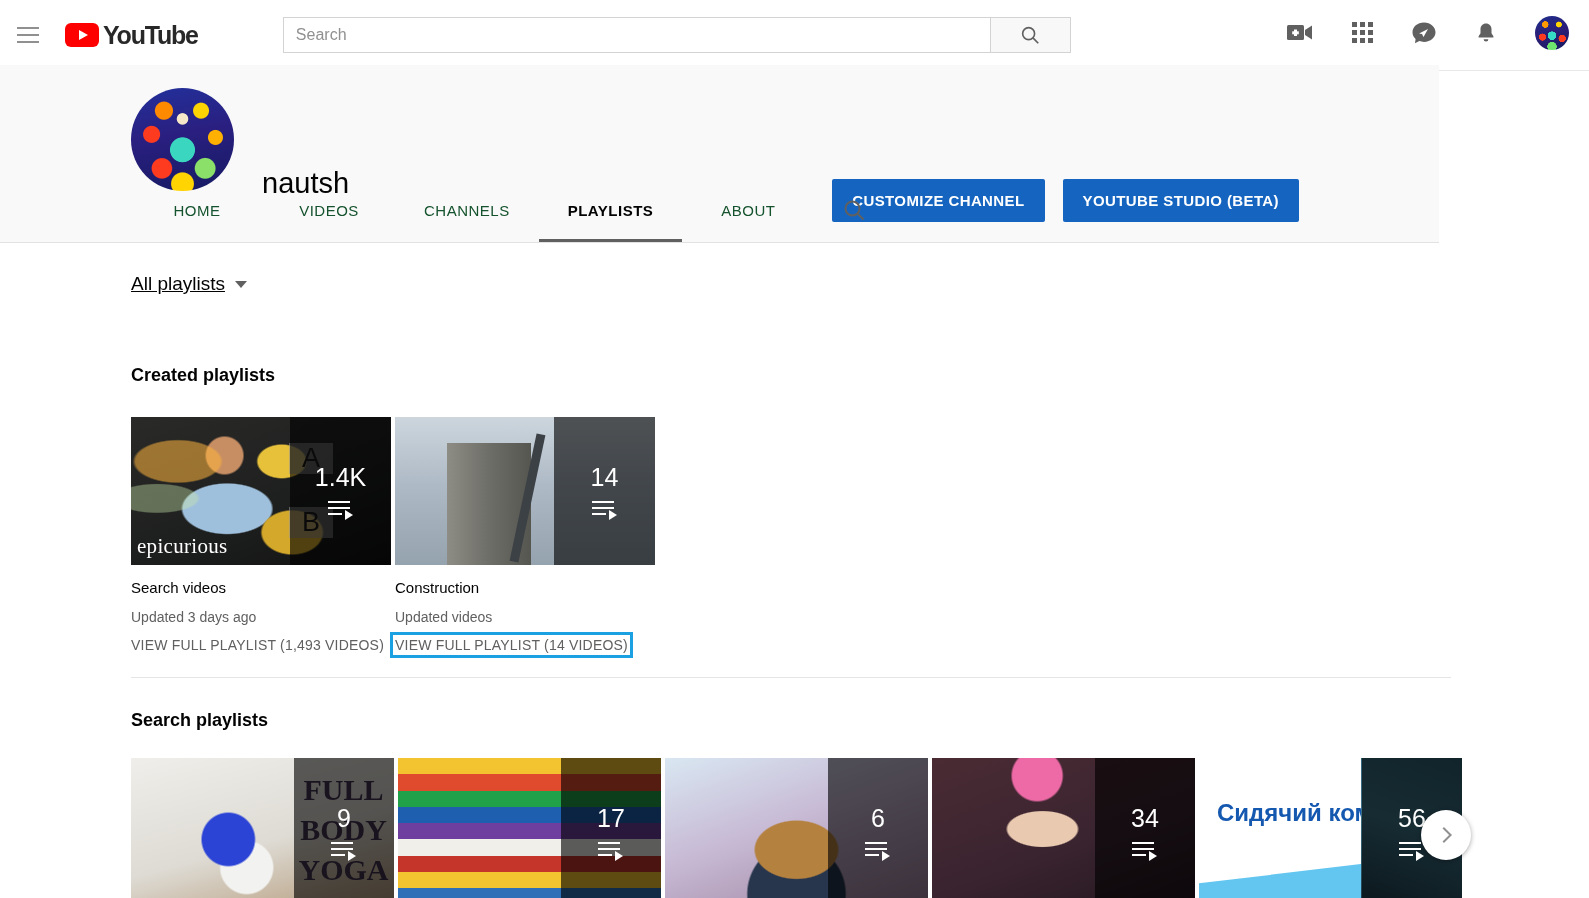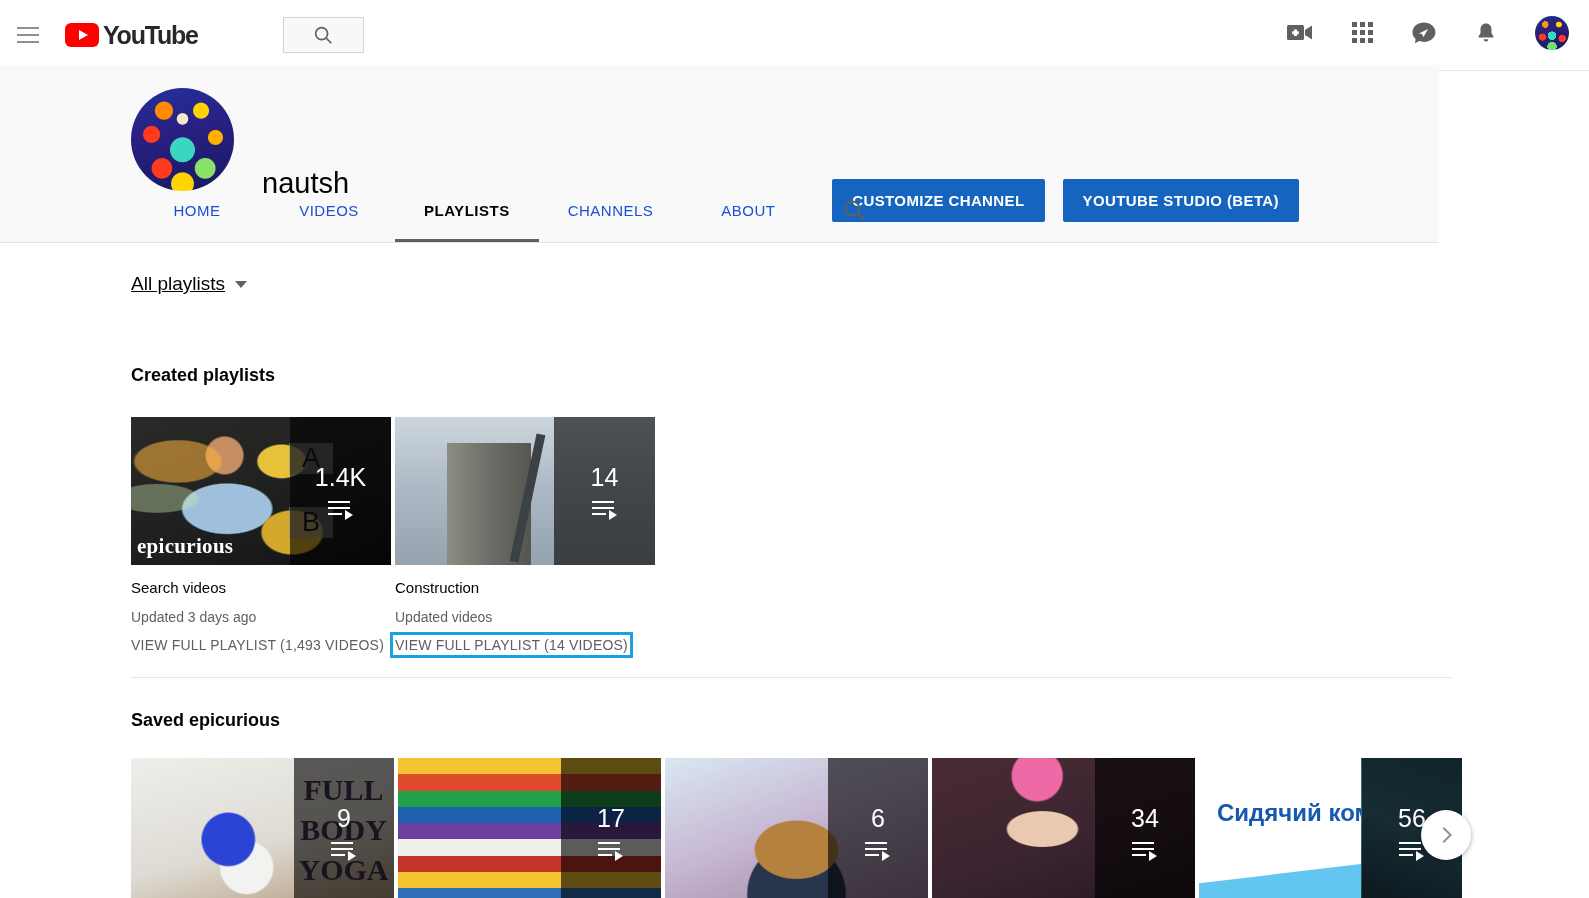--- a/index.html
+++ b/index.html
@@ -121,21 +121,21 @@
   }
 
   .chan-tabs {
     position: absolute; left: 131px; bottom: 0;
     display: flex; align-items: stretch; height: 64px;
   }
   .chan-tab {
     display: flex; align-items: center; justify-content: center;
     padding: 0 29px; min-width: 132px;
     font-size: 15px; font-weight: 500; letter-spacing: .5px;
-    color: #1d4ed8; cursor: pointer; position: relative;
+    color: #14532d; cursor: pointer; position: relative;
     text-transform: uppercase;
   }
   .chan-tab.active { color: #030303; font-weight: 700; }
   .chan-tab.active::after {
     content: ""; position: absolute; left: 0; right: 0; bottom: 0;
     height: 3px; background: #606060;
   }
   .tab-search { display:flex; align-items:center; justify-content:center; padding: 0 28px; cursor: pointer; }
 
   
@@ -220,21 +220,21 @@
       radial-gradient(ellipse at 10% 55%, rgba(200,230,170,.4) 0 12%, transparent 13%),
       radial-gradient(ellipse at 58% 30%, #e8c13a 0 11%, transparent 12%),
       radial-gradient(ellipse at 62% 78%, #d4a82a 0 13%, transparent 14%),
       radial-gradient(ellipse at 37% 62%, #9fc0dc 0 19%, transparent 20%),
       radial-gradient(circle at 36% 26%, #c78e63 0 9%, transparent 10%),
       linear-gradient(160deg, #2a2a28 0%, #1d1f1e 60%, #111 100%);
   }
   .epi-word {
     position: absolute; left: 6px; bottom: 6px;
     color: #fff; font-family: "Liberation Serif", serif;
-    font-size: 21px; font-weight: 700; letter-spacing: .3px;
+    font-size: 21px; font-weight: 400; letter-spacing: .3px;
   }
   .ab-a, .ab-b {
     position: absolute; color: #1b1b1b; font-size: 27px;
     background: rgba(150,150,150,.55); width: 44px; text-align: center;
   }
   .ab-a { left: 158px; top: 26px; }
   .ab-b { left: 158px; top: 90px; }
 
   .art-construction {
     background:
@@ -306,20 +306,21 @@
       <span></span>
       <span></span>
   </div>
 
   <div class="yt-logo">
     <div class="yt-play"></div>
     <div class="yt-word">YouTube</div>
   </div>
 
   <div class="search-wrap">
+    <input class="search-input" type="text" placeholder="Search" style="">
     <div class="search-btn">
       <svg width="22" height="22" viewBox="0 0 24 24">
         <circle cx="10.5" cy="10.5" r="6.5" fill="none" stroke="#606060" stroke-width="1.8"></circle>
         <line x1="15.5" y1="15.5" x2="21" y2="21" stroke="#606060" stroke-width="1.8"></line>
       </svg>
     </div>
   </div>
 
   <div class="mh-right">
     <div class="mh-icon">
@@ -365,22 +366,22 @@
   <div class="chan-name">nautsh</div>
 
   <div class="chan-actions">
     <button class="btn-blue">CUSTOMIZE CHANNEL</button>
     <button class="btn-blue">YOUTUBE STUDIO (BETA)</button>
   </div>
 
   <div class="chan-tabs">
     <div class="chan-tab">HOME</div>
     <div class="chan-tab">VIDEOS</div>
+    <div class="chan-tab">CHANNELS</div>
     <div class="chan-tab active">PLAYLISTS</div>
-    <div class="chan-tab">CHANNELS</div>
     <div class="chan-tab">ABOUT</div>
     <div class="tab-search">
       <svg width="24" height="24" viewBox="0 0 24 24">
         <circle cx="10.5" cy="10.5" r="7" fill="none" stroke="#606060" stroke-width="2"></circle>
         <line x1="15.6" y1="15.6" x2="21.5" y2="21.5" stroke="#606060" stroke-width="2"></line>
       </svg>
     </div>
   </div>
 </div>
 
@@ -430,21 +431,21 @@
         </div>
       </div>
       <div class="pl-title">Construction</div>
       <div class="pl-updated">Updated videos</div>
       <div class="pl-link highlight">VIEW FULL PLAYLIST (14 VIDEOS)</div>
     </div>
   </div>
 
   <div class="divider"></div>
 
-  <div class="section-title" id="saved-title">Saved epicurious</div>
+  <div class="section-title" id="saved-title">Search playlists</div>
 
   <div class="shelf" id="saved-shelf">
 
     <div class="pl-card">
       <div class="pl-thumb">
         <div class="img art-yoga"></div>
         <div class="yoga-text">FULL BODY YOGA</div>
         <div class="pl-overlay">
           <div class="pl-count">9</div>
           <div class="pl-icon">

